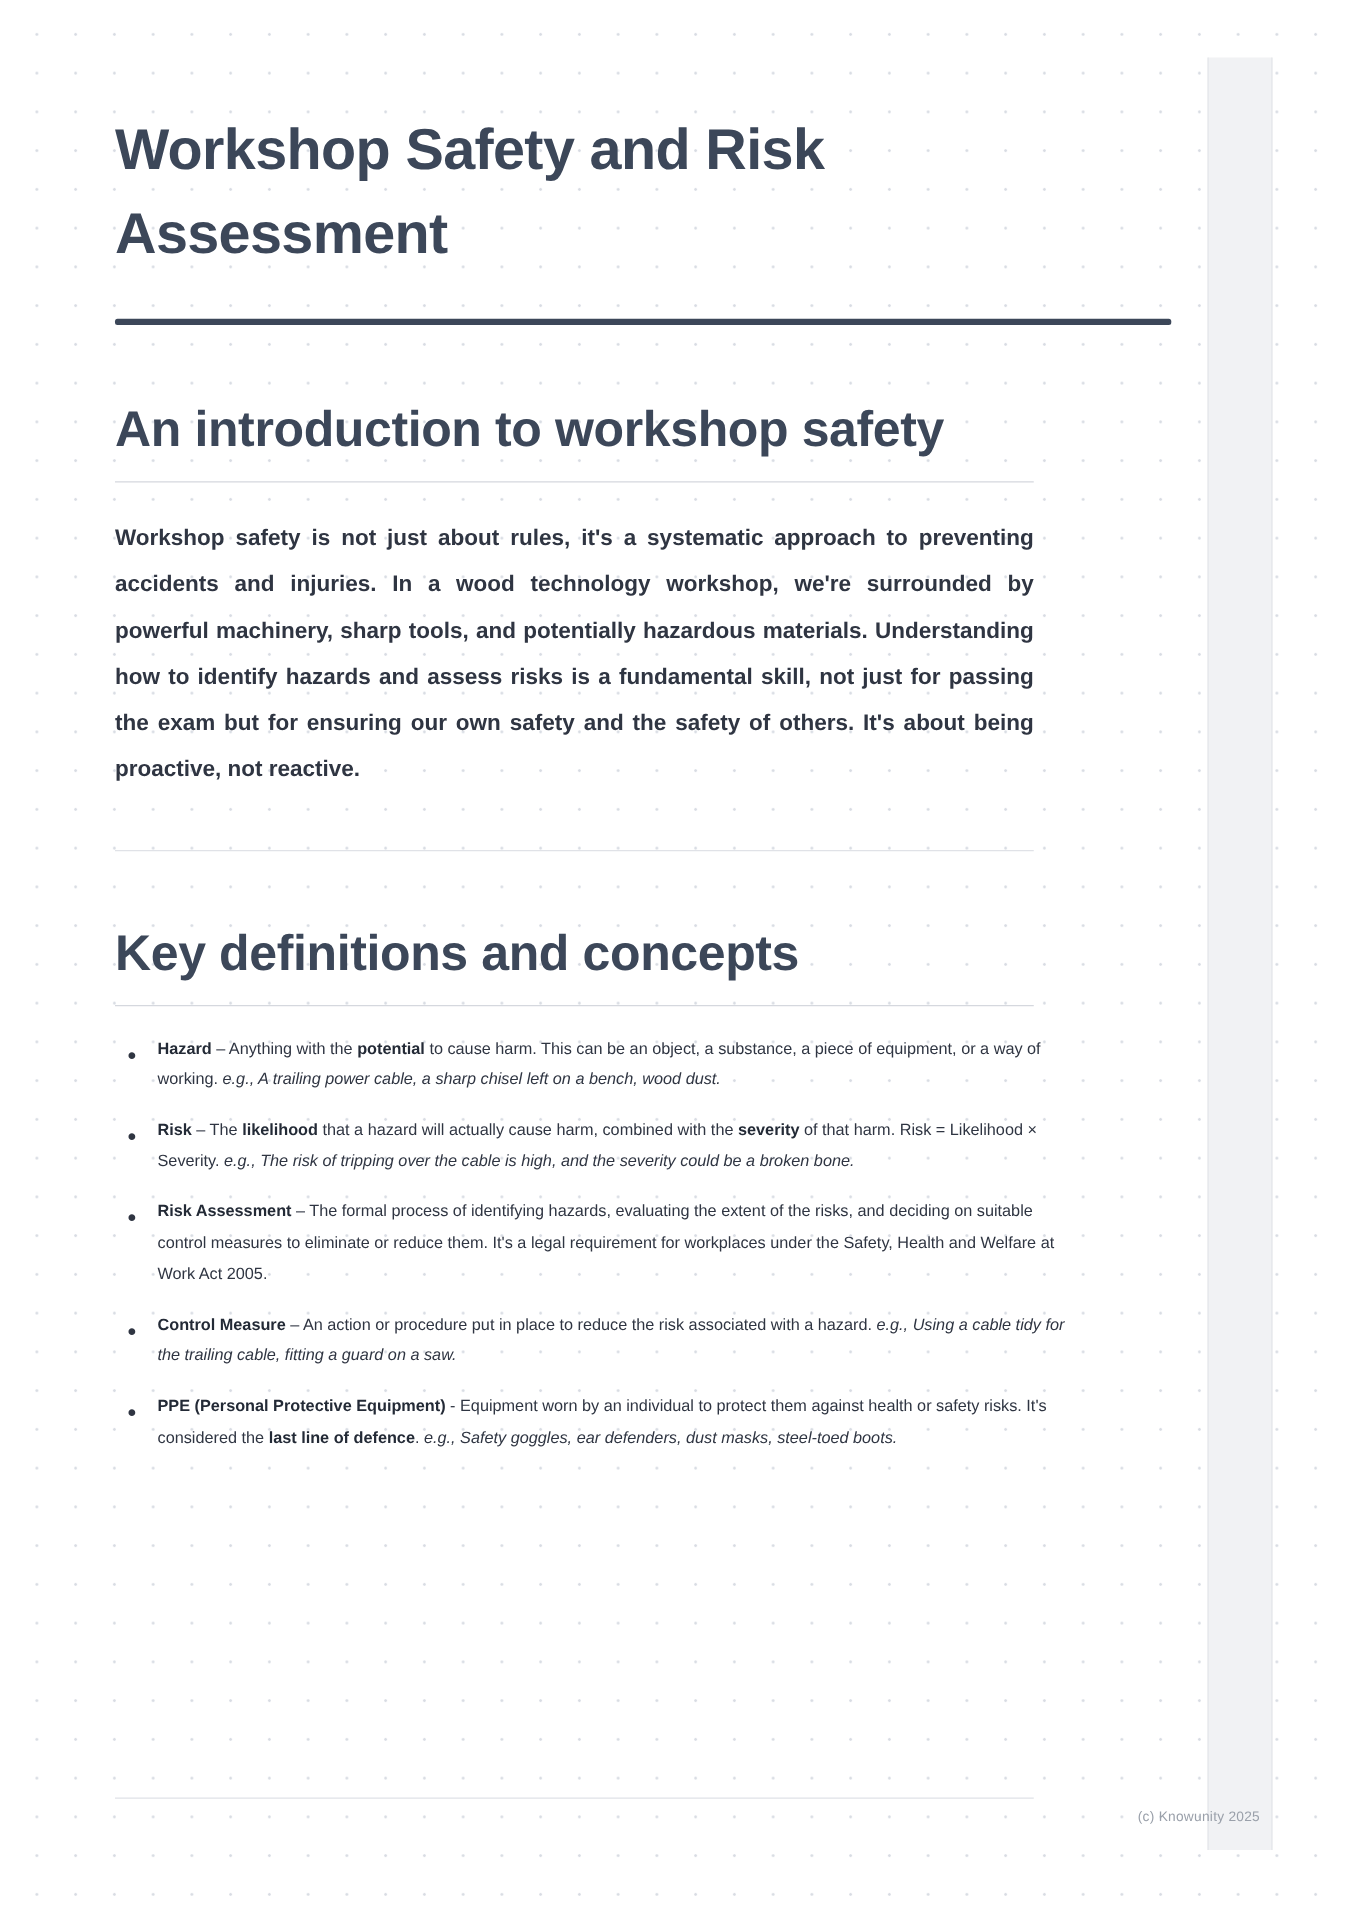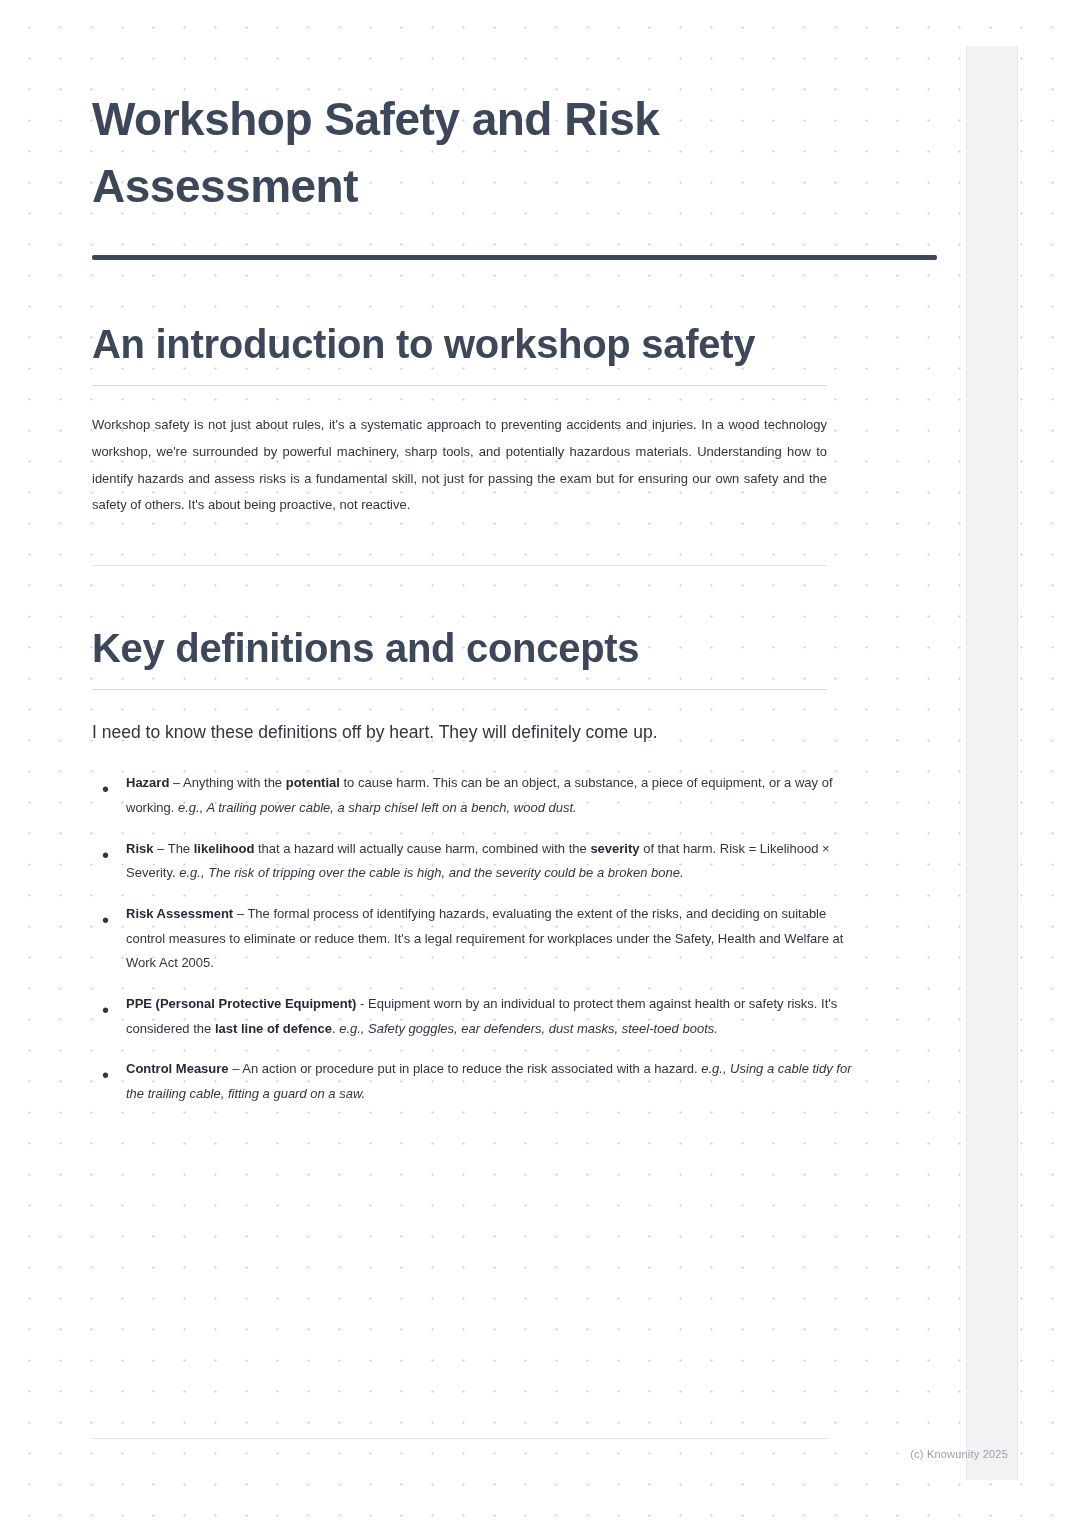--- a/index.html
+++ b/index.html
@@ -74,26 +74,27 @@
     height: 1px;
     background: #d5d8de;
     margin-top: 18px;
     width: 735px;
   }
 
   .sec-intro { margin-top: 62px; }
   .sec-defs { margin-top: 60px; }
 
   p.body-text {
-    font-size: 13px;
+    font-size: 18px;
     line-height: 2.05;
     color: #2f3542;
     margin: 26px 0 0 0;
     text-align: justify;
     width: 735px;
+    font-weight: bold;
   }
 
   p.lead-text {
     font-size: 17.5px;
     line-height: 1.9;
     color: #2f3542;
     margin: 26px 0 0 0;
     width: 735px;
   }
 
@@ -161,37 +162,36 @@
       <h2 class="section-title">An introduction to workshop safety</h2>
       <div class="section-rule"></div>
       <p class="body-text">Workshop safety is not just about rules, it's a systematic approach to preventing accidents and injuries. In a wood technology workshop, we're surrounded by powerful machinery, sharp tools, and potentially hazardous materials. Understanding how to identify hazards and assess risks is a fundamental skill, not just for passing the exam but for ensuring our own safety and the safety of others. It's about being proactive, not reactive.</p>
     </div>
 
     <div class="divider"></div>
 
     <div class="sec-defs">
       <h2 class="section-title">Key definitions and concepts</h2>
       <div class="section-rule"></div>
-      <p class="lead-text">I need to know these definitions off by heart. They will definitely come up.</p>
 
       <ul class="def-list">
         <li>
           <b>Hazard</b><span> – Anything with the </span><b>potential</b><span> to cause harm. This can be an object, a substance, a piece of equipment, or a way of working. </span><i>e.g., A trailing power cable, a sharp chisel left on a bench, wood dust.</i>
         </li>
         <li>
           <b>Risk</b><span> – The </span><b>likelihood</b><span> that a hazard will actually cause harm, combined with the </span><b>severity</b><span> of that harm. Risk = Likelihood × Severity. </span><i>e.g., The risk of tripping over the cable is high, and the severity could be a broken bone.</i>
         </li>
         <li>
           <b>Risk Assessment</b><span> – </span><span>The formal process of identifying hazards, evaluating the extent of the risks, and deciding on suitable control measures to eliminate or reduce them. It's a legal requirement for workplaces under the Safety, Health and Welfare at Work Act 2005.</span>
         </li>
         <li>
-          <b>PPE (Personal Protective Equipment)</b><span> - </span><span>Equipment worn by an individual to protect them against health or safety risks. It's considered the </span><b>last line of defence</b><span>. </span><i>e.g., Safety goggles, ear defenders, dust masks, steel-toed boots.</i>
+          <b>Control Measure</b><span> – </span><span>An action or procedure put in place to reduce the risk associated with a hazard. </span><i>e.g., Using a cable tidy for the trailing cable, fitting a guard on a saw.</i>
         </li>
         <li>
-          <b>Control Measure</b><span> – </span><span>An action or procedure put in place to reduce the risk associated with a hazard. </span><i>e.g., Using a cable tidy for the trailing cable, fitting a guard on a saw.</i>
+          <b>PPE (Personal Protective Equipment)</b><span> - </span><span>Equipment worn by an individual to protect them against health or safety risks. It's considered the </span><b>last line of defence</b><span>. </span><i>e.g., Safety goggles, ear defenders, dust masks, steel-toed boots.</i>
         </li>
       </ul>
     </div>
   </div>
 
   <div class="bottom-divider"></div>
   <div class="footer-note">(c) Knowunity 2025</div>
 </div>
 
 </body></html>

